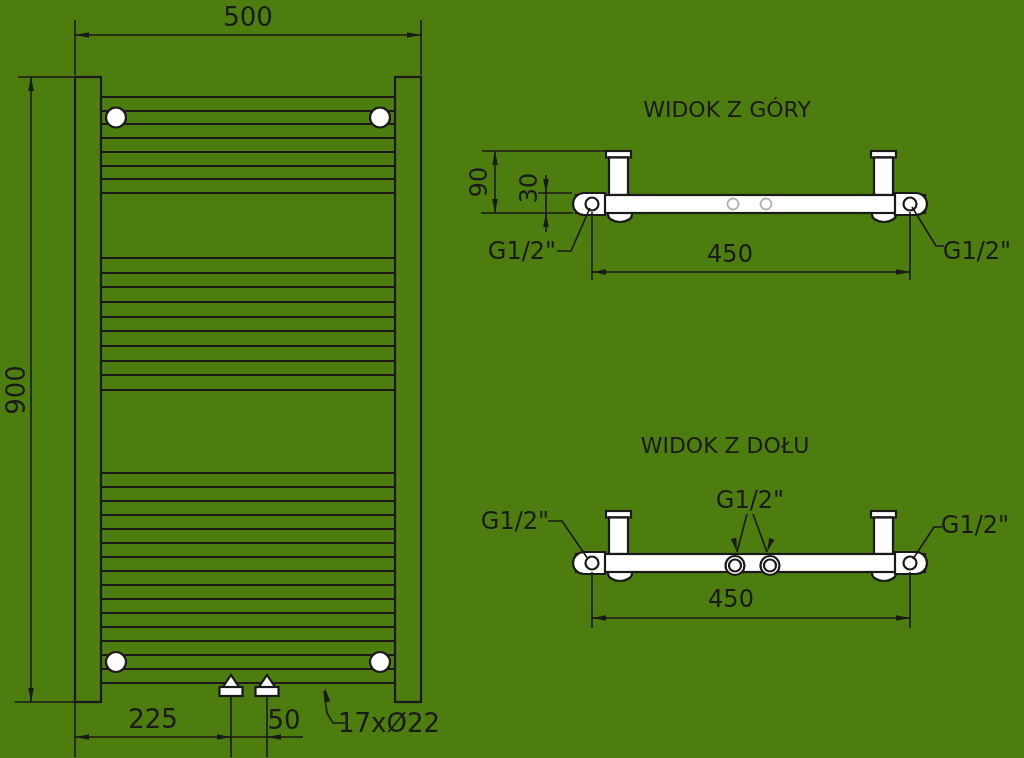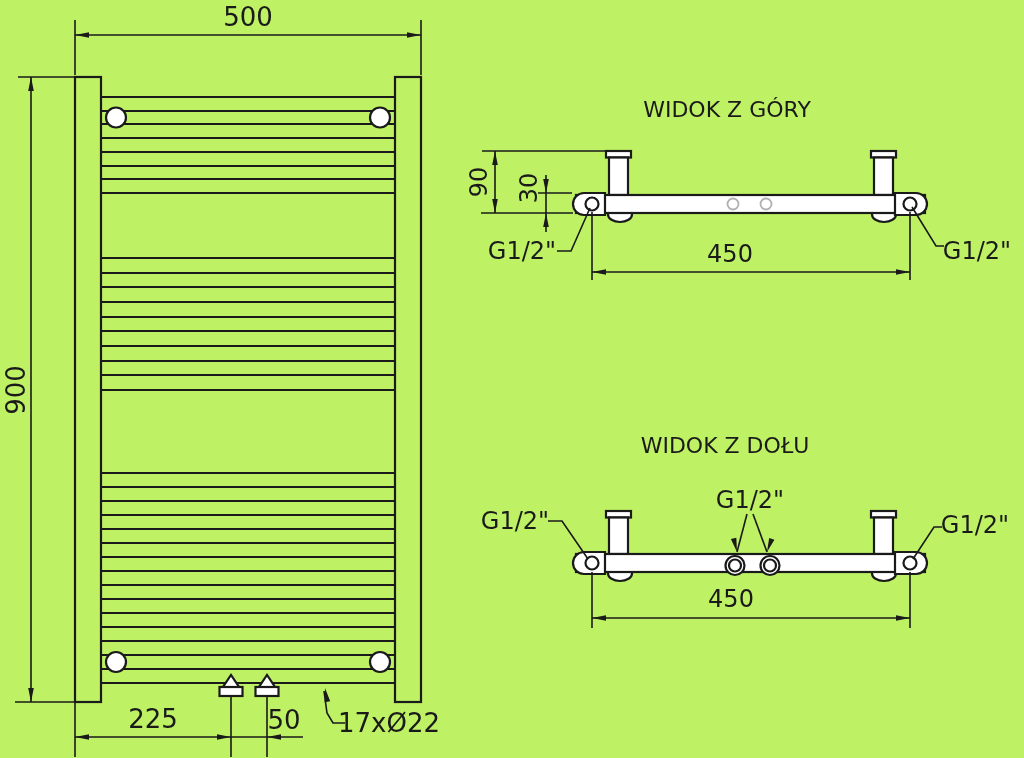--- a/index.html
+++ b/index.html
@@ -1,16 +1,16 @@
 <!DOCTYPE html>
 <html style="--line: #1a1a1a;"><head>
 <meta charset="utf-8">
 <style>
   html,body{margin:0;padding:0;background:#ffffff;}
-  .canvas{position:relative;width:1024px;height:758px;background:#bef264;overflow:hidden;
+  .canvas{position:relative;width:1024px;height:758px;background:#4d7c0f;overflow:hidden;
           font-family:"DejaVu Sans","Liberation Sans",sans-serif;}
   svg{position:absolute;left:0;top:0;color:var(--line,#1a1a1a);}
   text{fill:currentColor;font-family:"DejaVu Sans","Liberation Sans",sans-serif;}
   .t-big{font-size:26px;}
   .t-mid{font-size:24px;}
   .t-title{font-size:22px;}
   .outline{stroke:currentColor;stroke-width:2.2;fill:none;}
   .outline-f{stroke:currentColor;stroke-width:2.2;fill:#fff;}
   .tube{stroke:currentColor;stroke-width:2;fill:none;}
   .dim{stroke:currentColor;stroke-width:1.6;fill:none;}

